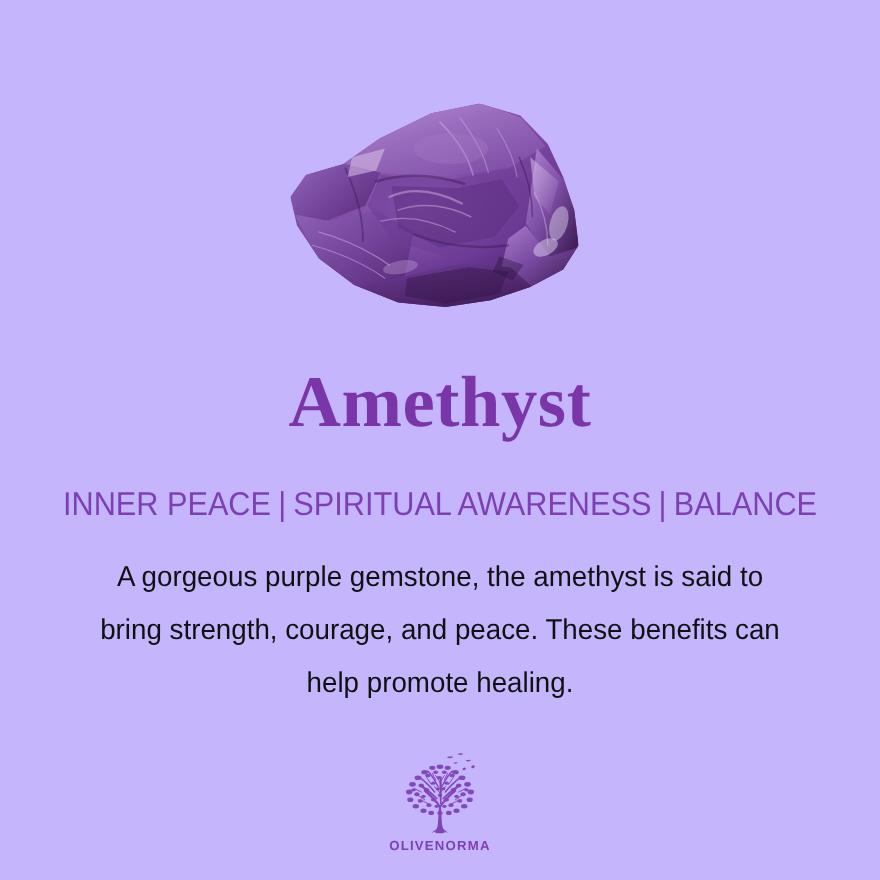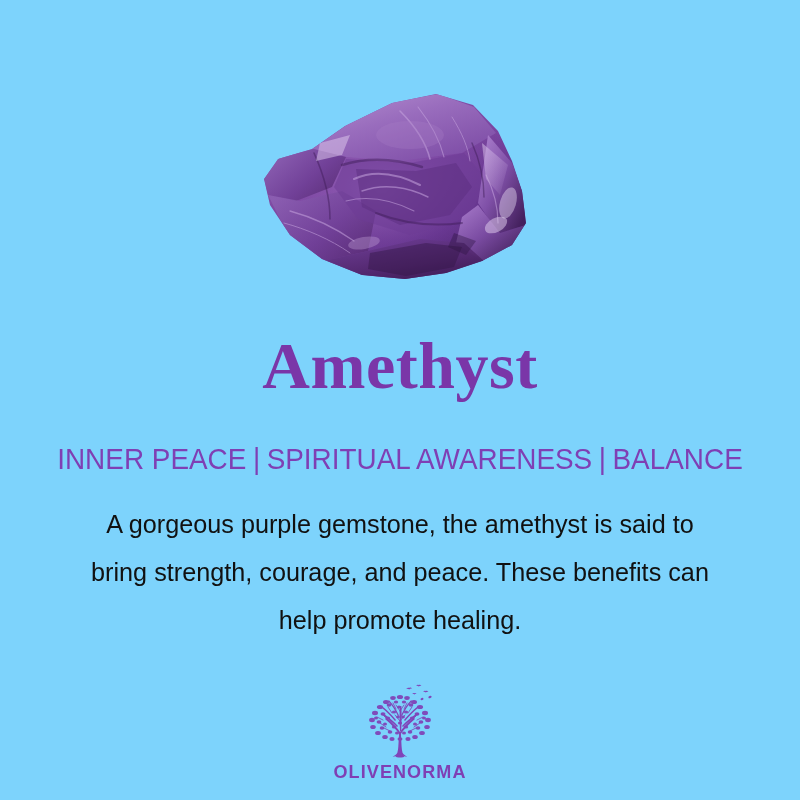--- a/index.html
+++ b/index.html
@@ -12,21 +12,21 @@
     width: 800px;
     height: 800px;
     overflow: hidden;
     font-family: "Liberation Serif", serif;
     -webkit-font-smoothing: antialiased;
   }
   .card {
     position: relative;
     width: 800px;
     height: 800px;
-    background: #7dd3fc;
+    background: #c4b5fd;
     box-sizing: border-box;
   }
 
   
   .stone-wrap {
     position: absolute;
     left: 0;
     top: 78px;
     width: 800px;
     height: 215px;
@@ -112,21 +112,21 @@
     align-items: center;
   }
   .brand-mark {
     display: block;
     width: 92px;
     height: 76px;
   }
   .brand-name {
     margin-top: 3px;
     font-family: "Liberation Sans", "DejaVu Sans", sans-serif;
-    font-size: 18px;
+    font-size: 12px;
     font-weight: 700;
     letter-spacing: 1.1px;
     color: #7f3fb4;
     white-space: nowrap;
   }
 </style>
 </head>
 <body>
 
 <div class="card">

